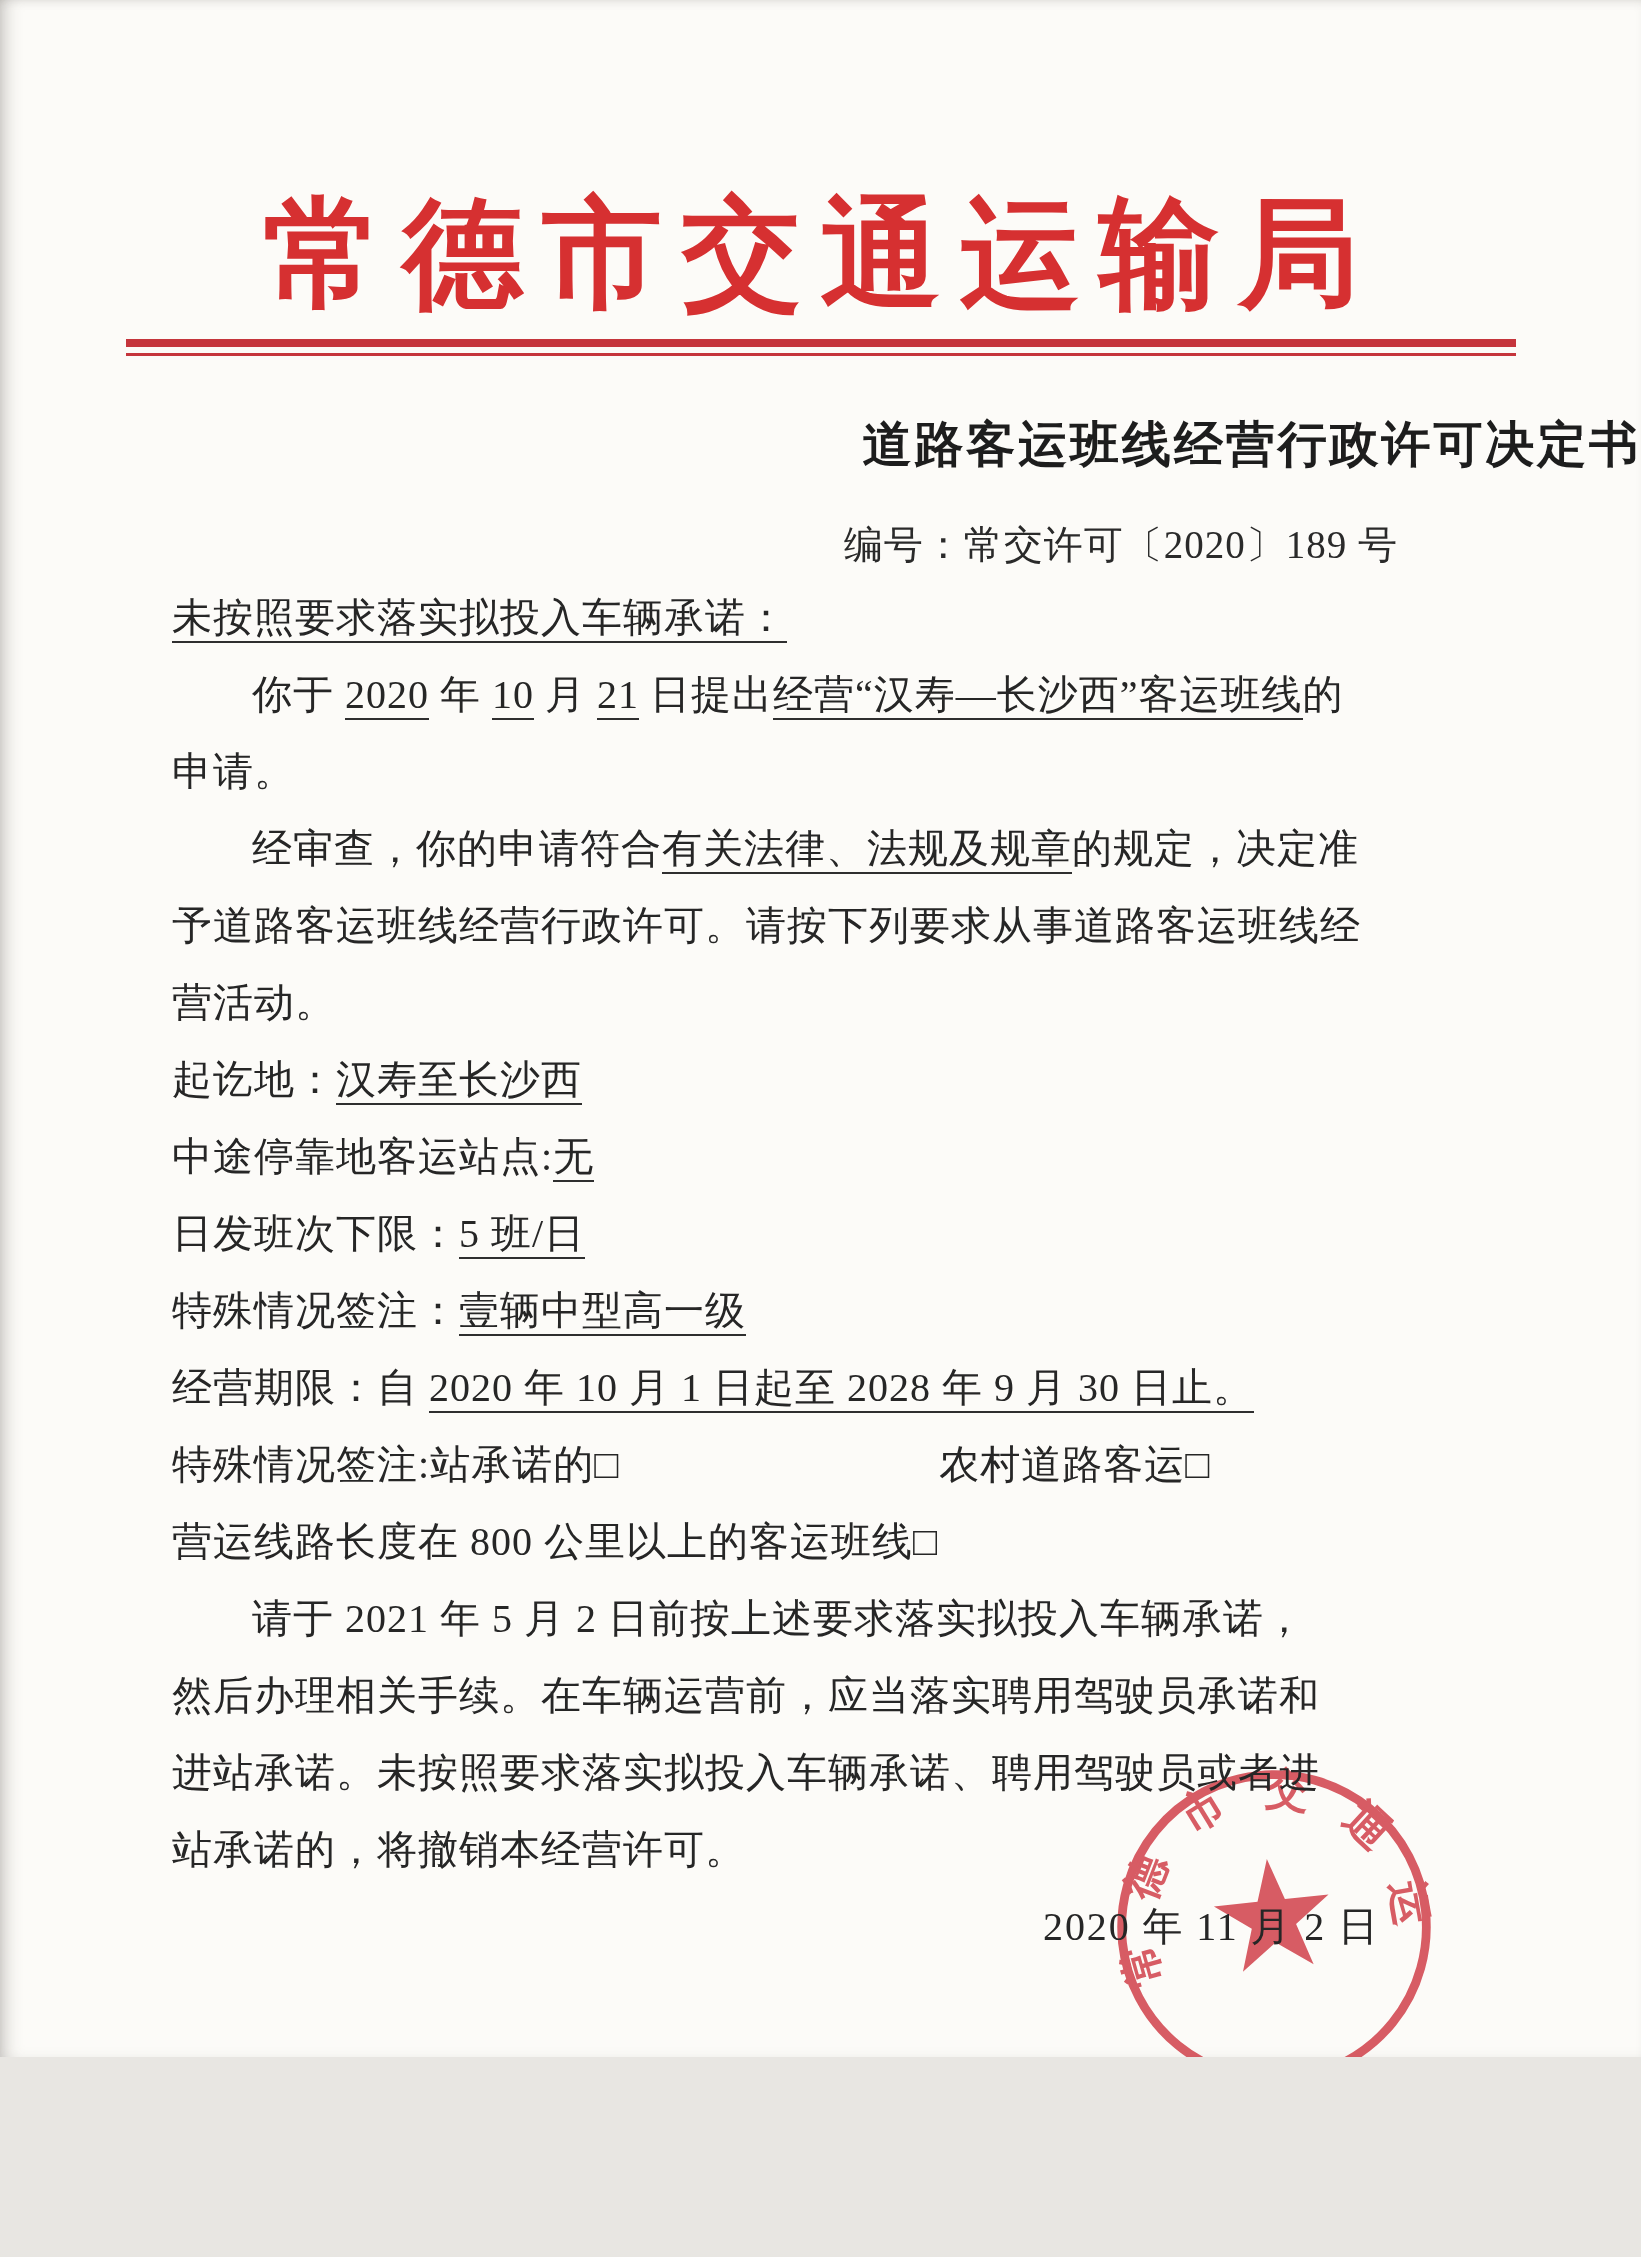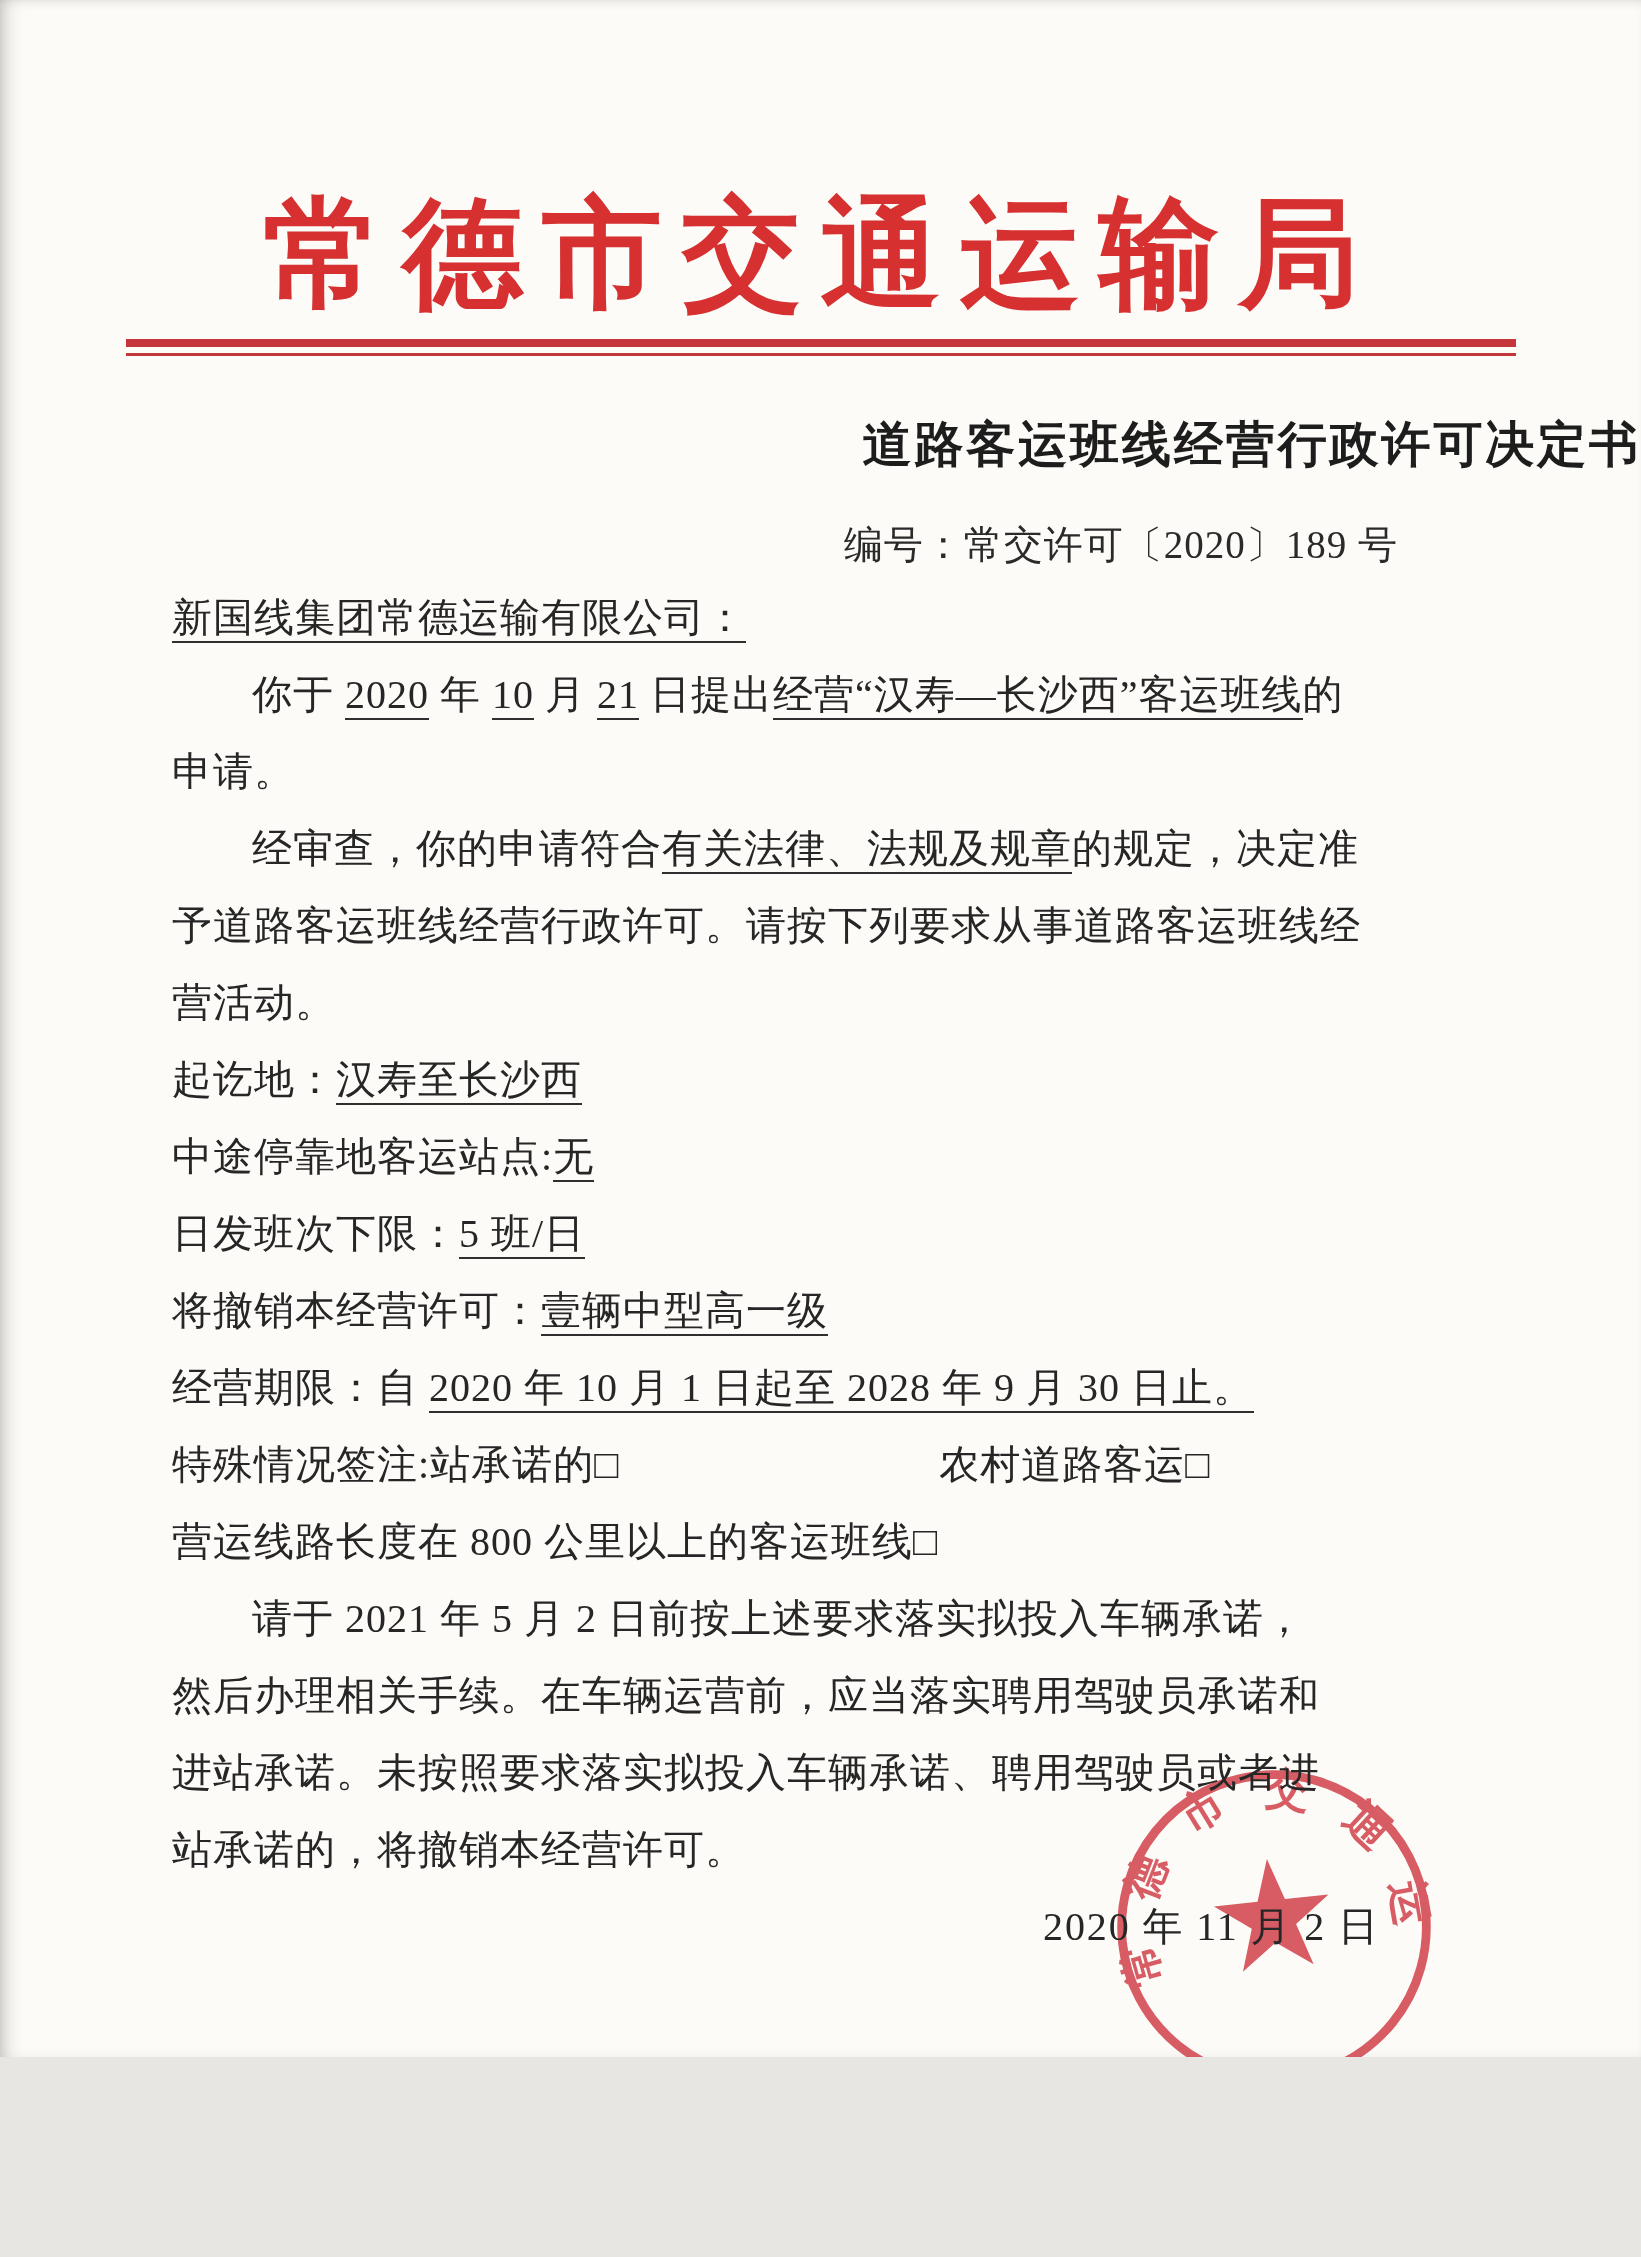--- a/index.html
+++ b/index.html
@@ -73,36 +73,36 @@
 
   <div class="rule thick r1"></div>
   <div class="rule thin r2"></div>
 
   <div class="doc-title">道路客运班线经营行政许可决定书</div>
 
   <div class="doc-number">编号：常交许可〔2020〕189 号</div>
 
   <div class="content">
 
-    <p class="addressee"><span class="u">新国线集团常德运输有限公司：</span></p>
+    <p class="addressee"><span class="u">未按照要求落实拟投入车辆承诺：</span></p>
 
     <p class="indent"><span>你于 </span><span class="u">2020</span><span> 年 </span><span class="u">10</span><span> 月 </span><span class="u">21</span><span> 日提出</span><span class="u">经营“汉寿—长沙西”客运班线</span><span>的</span></p>
     <p>申请。</p>
 
     <p class="indent"><span>经审查，你的申请符合</span><span class="u">有关法律、法规及规章</span><span>的规定，决定准</span></p>
     <p>予道路客运班线经营行政许可。请按下列要求从事道路客运班线经</p>
     <p>营活动。</p>
 
     <p class="field"><span>起讫地：</span><span class="u">汉寿至长沙西</span></p>
 
     <p class="field"><span>中途停靠地客运站点:</span><span class="u">无</span></p>
 
     <p class="field"><span>日发班次下限：</span><span class="u">5 班/日</span></p>
 
-    <p class="field"><span>将撤销本经营许可：</span><span class="u">壹辆中型高一级</span></p>
+    <p class="field"><span>特殊情况签注：</span><span class="u">壹辆中型高一级</span></p>
 
     <p class="field"><span>经营期限：</span><span>自 </span><span class="u">2020 年 10 月 1 日起至 2028 年 9 月 30 日止。</span></p>
 
     <p class="field"><span>特殊情况签注:</span><span><span>站承诺的</span><span class="cbx">□</span></span><span class="opt2"><span>农村道路客运</span><span class="cbx">□</span></span></p>
 
     <p class="field-longroute"><span>营运线路长度在 800 公里以上的客运班线</span><span class="cbx">□</span></p>
 
     <p class="indent">请于 2021 年 5 月 2 日前按上述要求落实拟投入车辆承诺，</p>
     <p>然后办理相关手续。在车辆运营前，应当落实聘用驾驶员承诺和</p>
     <p>进站承诺。未按照要求落实拟投入车辆承诺、聘用驾驶员或者进</p>

